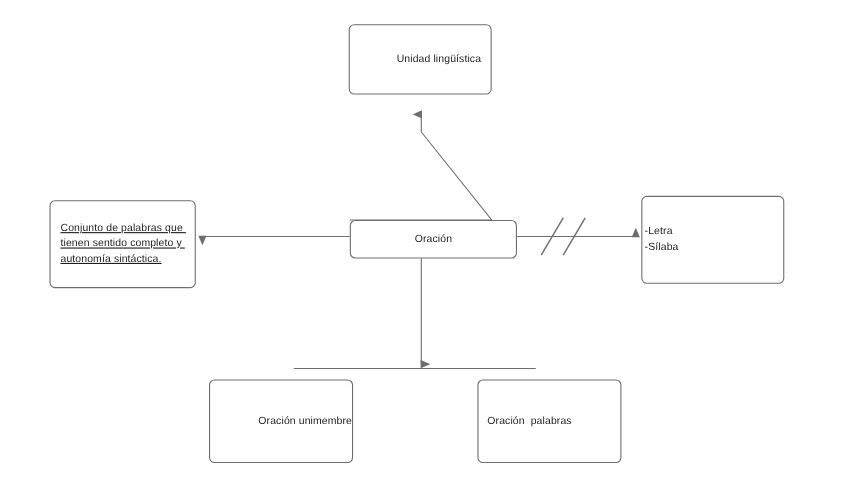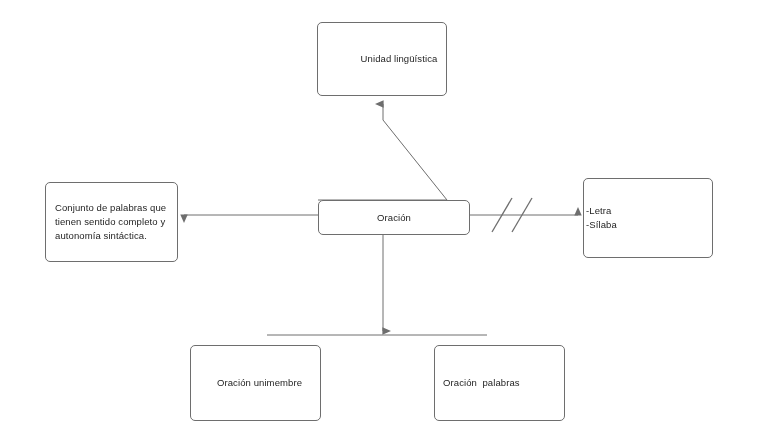--- a/index.html
+++ b/index.html
@@ -37,40 +37,41 @@
   }
   .node .txt {
     display: block;
     white-space: pre-wrap;
   }
   
   #node-unidad {
     left: 317px;
     top: 22px;
     width: 130px;
-    height: 74px;
+    height: 64px;
     display: flex;
     align-items: center;
     justify-content: center;
     text-align: center;
     padding-left: 34px;
   }
   
   #node-definicion {
     left: 45px;
     top: 182px;
     width: 133px;
     height: 80px;
     display: flex;
     align-items: center;
     justify-content: flex-start;
     text-align: left;
   }
   #node-definicion .txt {
     padding: 0 8px 0 9px;
+    text-decoration: underline;
   }
   
   #node-unidades-menores {
     left: 583px;
     top: 178px;
     width: 130px;
     height: 80px;
     display: flex;
     align-items: center;
     justify-content: flex-start;
@@ -91,21 +92,21 @@
     text-align: center;
   }
   
   #node-unimembre {
     left: 190px;
     top: 345px;
     width: 131px;
     height: 76px;
     display: flex;
     align-items: center;
-    justify-content: center;
+    justify-content: flex-end;
     text-align: left;
   }
   #node-unimembre .txt {
     padding-left: 8px;
   }
   #node-bimembre {
     left: 434px;
     top: 345px;
     width: 131px;
     height: 76px;

